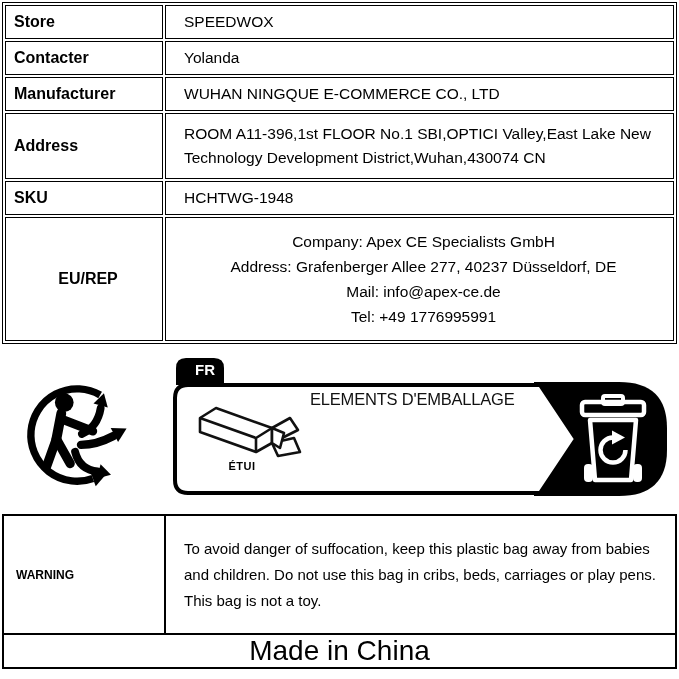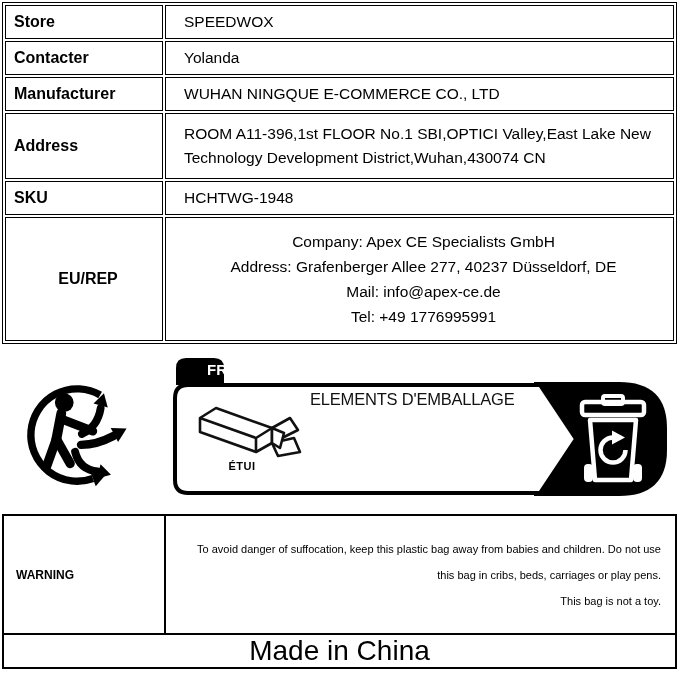--- a/index.html
+++ b/index.html
@@ -34,21 +34,21 @@
   tr.r-address td { height:66px; }
   tr.r-eurep td { height:124px;text-align:center; }
   .eurep-lines div { line-height:25px; }
 
   
   .triman-section { position:relative; height:170px; width:675px; }
   .triman-logo { position:absolute; left:18px; top:30px; }
   .badge { position:absolute; left:166px; top:14px; width:499px; height:138px; }
   .badge-bg { position:absolute; left:0; top:0; }
   .fr-label {
-    position:absolute; left:26px; top:3px; width:46px;
+    position:absolute; left:14px; top:3px; width:46px;
     text-align:center; color:#fff; font-weight:bold; font-size:15px;
   }
   .carton-icon { position:absolute; left:26px; top:44px; }
   .etui-label {
     position:absolute; left:14px; top:102px; width:120px;
     text-align:center; font-size:11px; font-weight:600; letter-spacing:.5px;
   }
   .instructions {
     position:absolute; left:142px; top:28px;
     font-size:16.5px; line-height:27px; letter-spacing:-0.2px; color:#111;
@@ -60,23 +60,22 @@
     width:675px;
     border-collapse:collapse;
     border:2px solid #000;
   }
   table.warning-table td { border:2px solid #000; vertical-align:middle; }
   td.warn-lbl {
     width:162px; font-weight:bold; font-size:12px; padding-left:12px;
   }
   td.warn-txt {
     height:119px;
-    font-size:11px; line-height:26px;
+    font-size:15px; line-height:26px;
     padding:10px 14px 10px 18px;
-    text-align:right;
   }
   td.made-in {
     height:33px; text-align:center; font-size:28px;
   }
 </style>
 </head>
 <body>
 
 <div>
 

